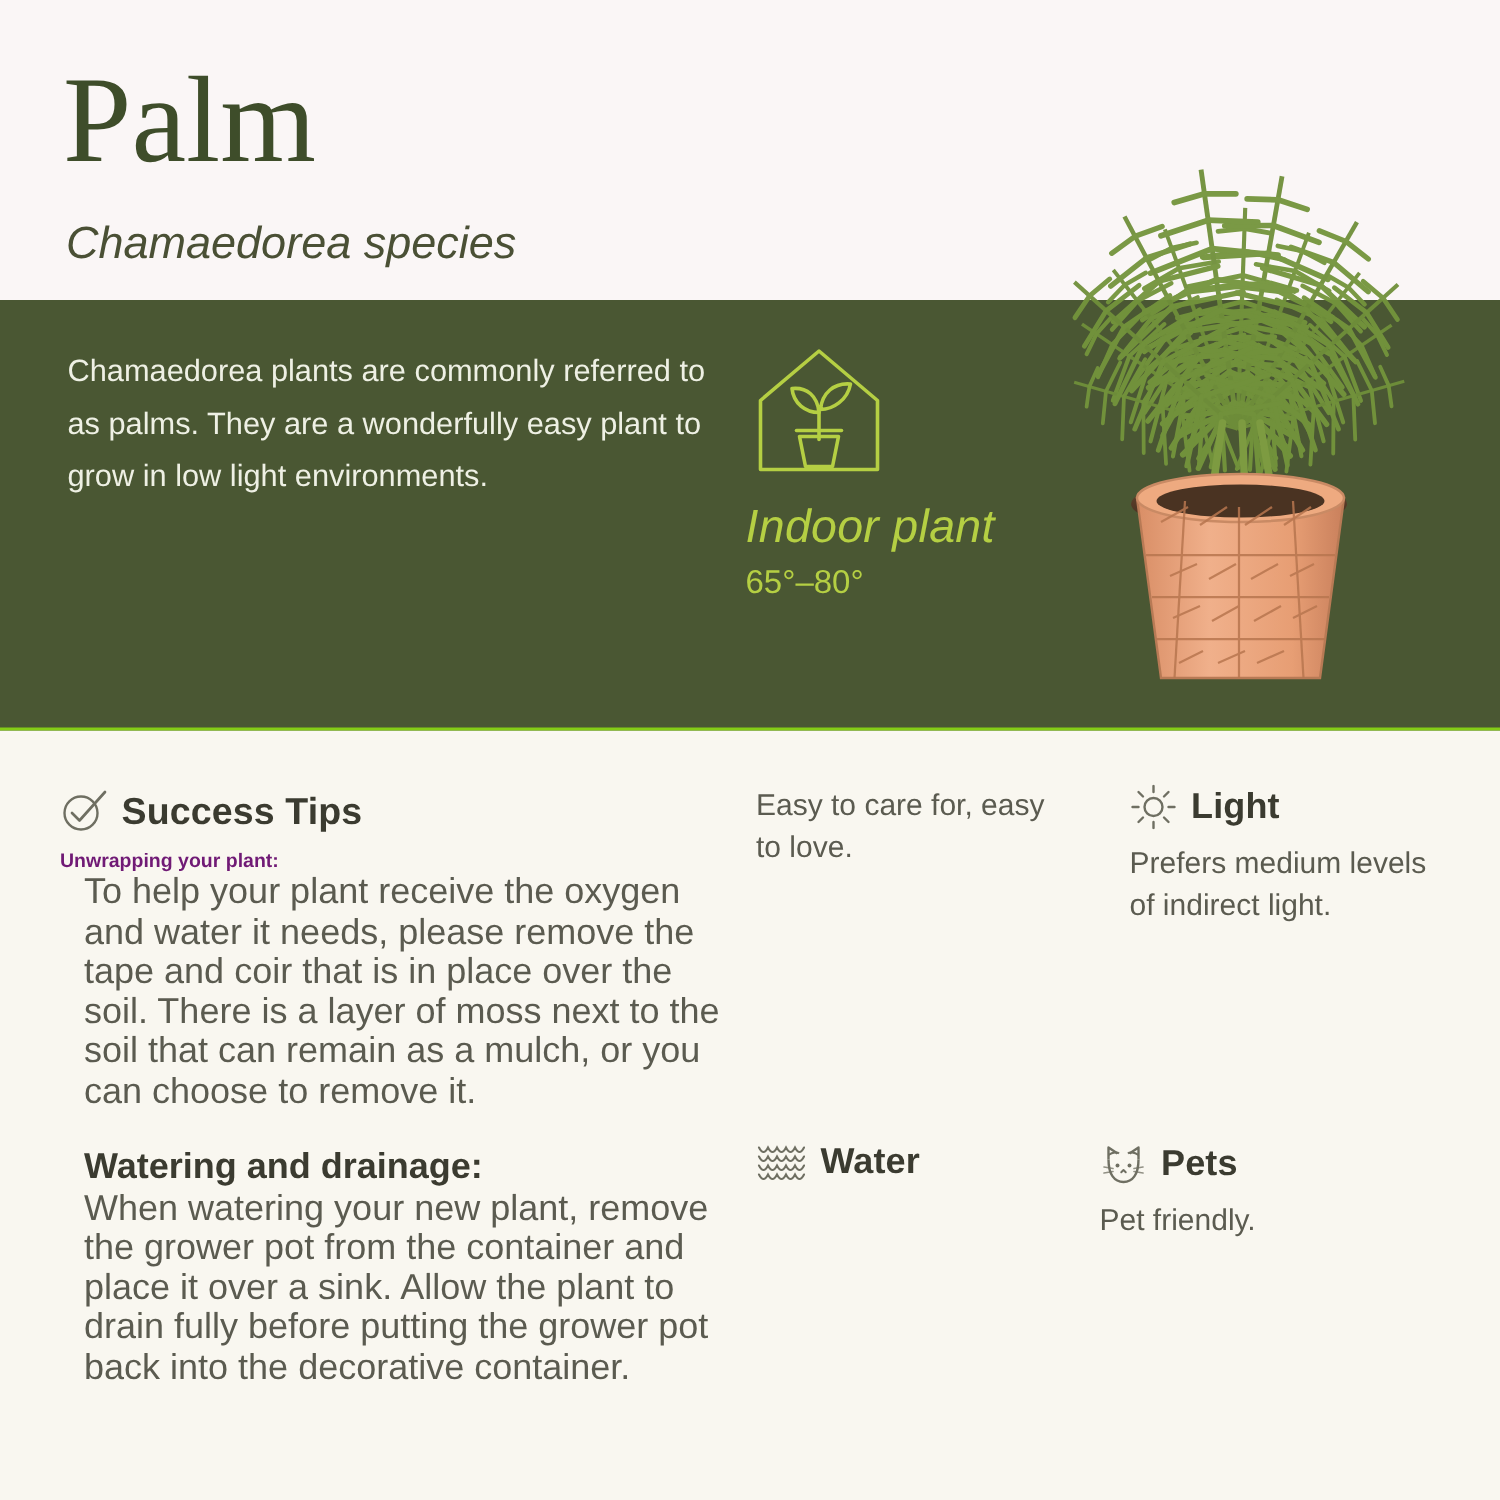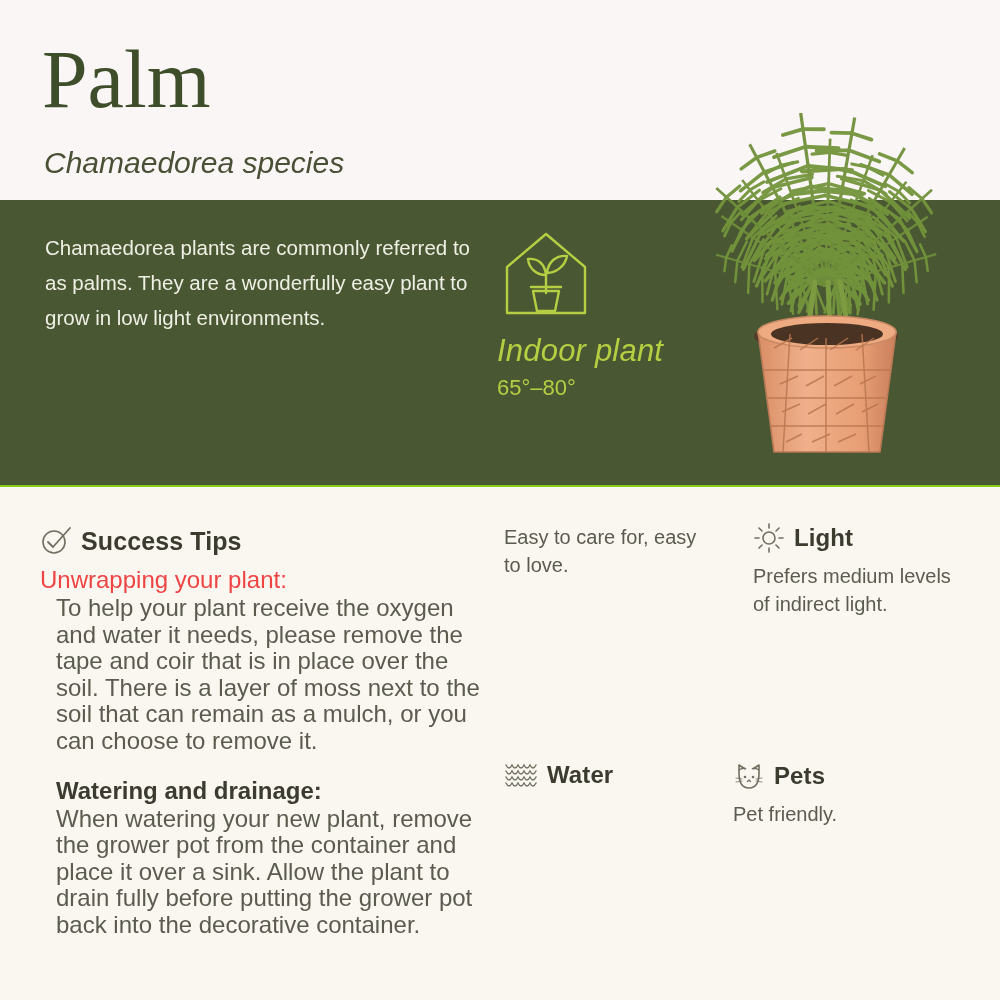--- a/index.html
+++ b/index.html
@@ -65,21 +65,21 @@
   .col-mid2  { position: absolute; left: 504px; top: 272px; width: 200px; }
   .col-right2{ position: absolute; left: 733px; top: 272px; width: 220px; }
 
   .sec-head { display: flex; align-items: center; gap: 9px; margin-bottom: 9px; }
   .sec-head .ttl {
     font-size: 25px; font-weight: 700; color: #3b3b30; letter-spacing: .1px;
   }
   .sec-head.small .ttl { font-size: 24px; }
 
   .sub-head {
-    font-size: 24px; font-weight: 400; color: #ef4444; margin-bottom: 1px;
+    font-size: 13px; font-weight: 700; color: #701a75; margin-bottom: 1px;
   }
   .body-txt {
     font-size: 24px; line-height: 26.5px; color: #5b5b50; font-weight: 400; margin-left: 16px;
   }
   .body-txt.gap { margin-top: 24px; }
   .col-body {
     font-size: 20px; line-height: 28px; color: #5b5b50; font-weight: 400;
   }
   .icon { flex: 0 0 auto; display: block; }
 </style>

